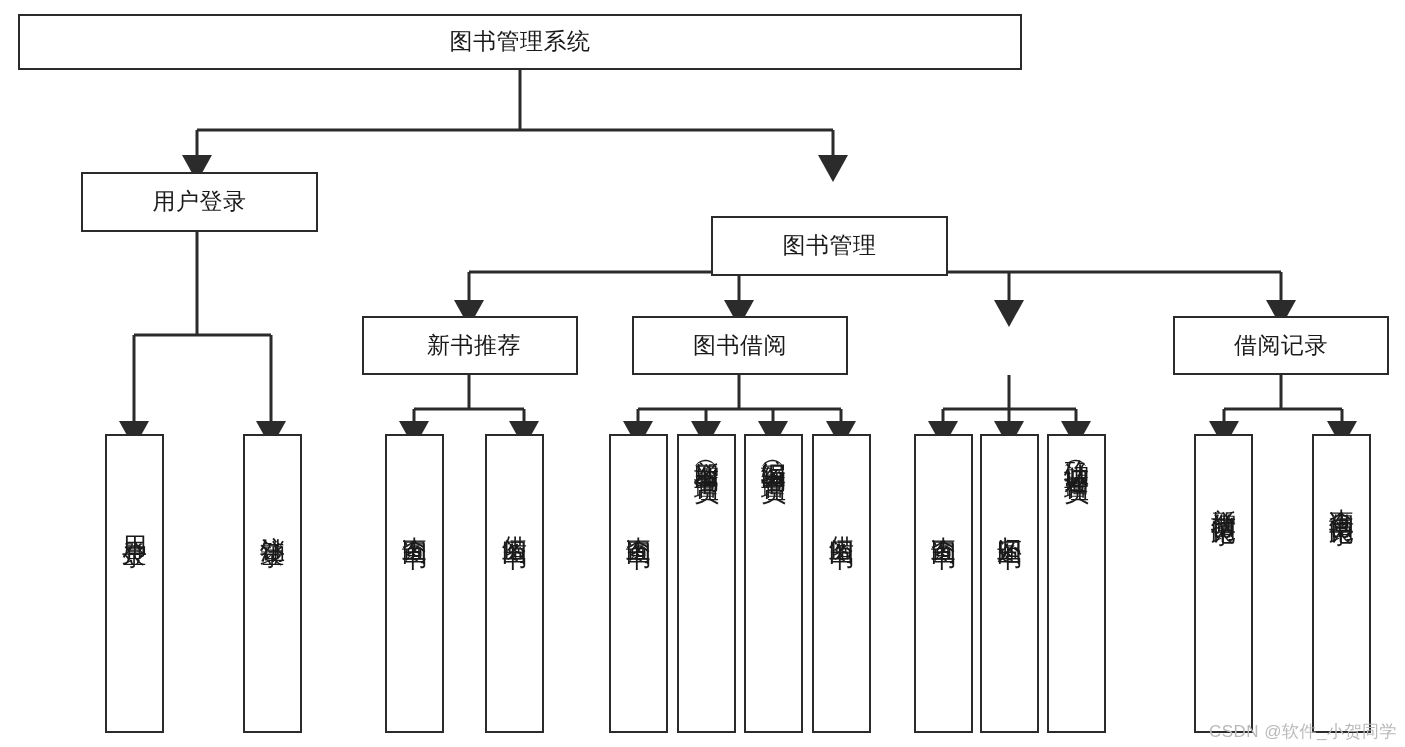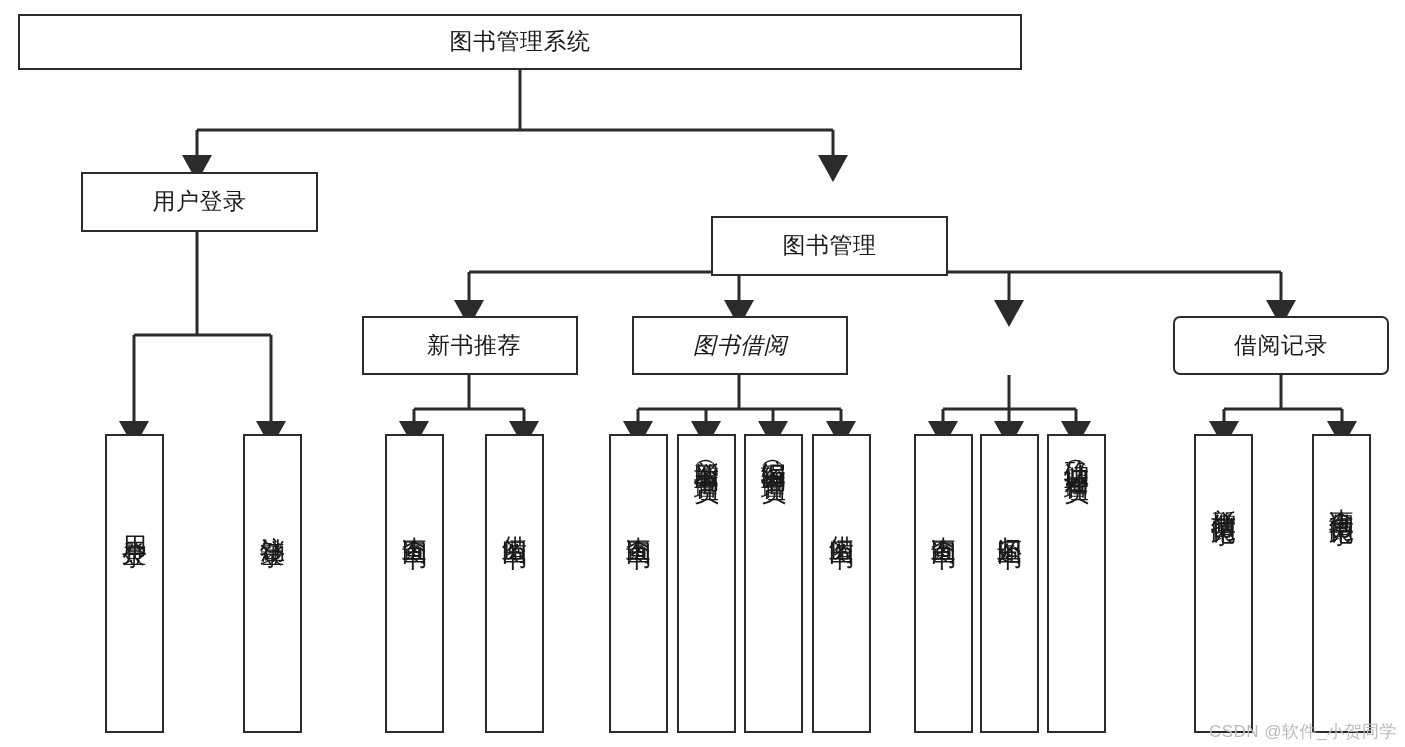--- a/index.html
+++ b/index.html
@@ -140,24 +140,24 @@
   <div class="node h-node" style="left:81px; top:172px; width:237px; height:60px;">
     <span class="lbl">用户登录</span>
   </div>
   <div class="node h-node" style="left:711px; top:172px; width:237px; height:60px;margin-top:44px;">
     <span class="lbl">图书管理</span>
   </div>
 
   <div class="node h-node" style="left:362px; top:316px; width:216px; height:59px;padding-left:8px;">
     <span class="lbl">新书推荐</span>
   </div>
-  <div class="node h-node" style="left:632px; top:316px; width:216px; height:59px;font-style:italic;">
+  <div class="node h-node" style="left:632px; top:316px; width:216px; height:59px;">
     <span class="lbl">图书借阅</span>
   </div>
-  <div class="node h-node" style="left:1173px; top:316px; width:216px; height:59px;border-radius:7px;">
+  <div class="node h-node" style="left:1173px; top:316px; width:216px; height:59px;">
     <span class="lbl">借阅记录</span>
   </div>
 
   <div class="node v-node mid" style="left:105px; top:434px; width:59px; height:299px;">
     <span class="lbl">用户登录</span>
   </div>
   <div class="node v-node mid" style="left:243px; top:434px; width:59px; height:299px;">
     <span class="lbl">注销登录</span>
   </div>
 

